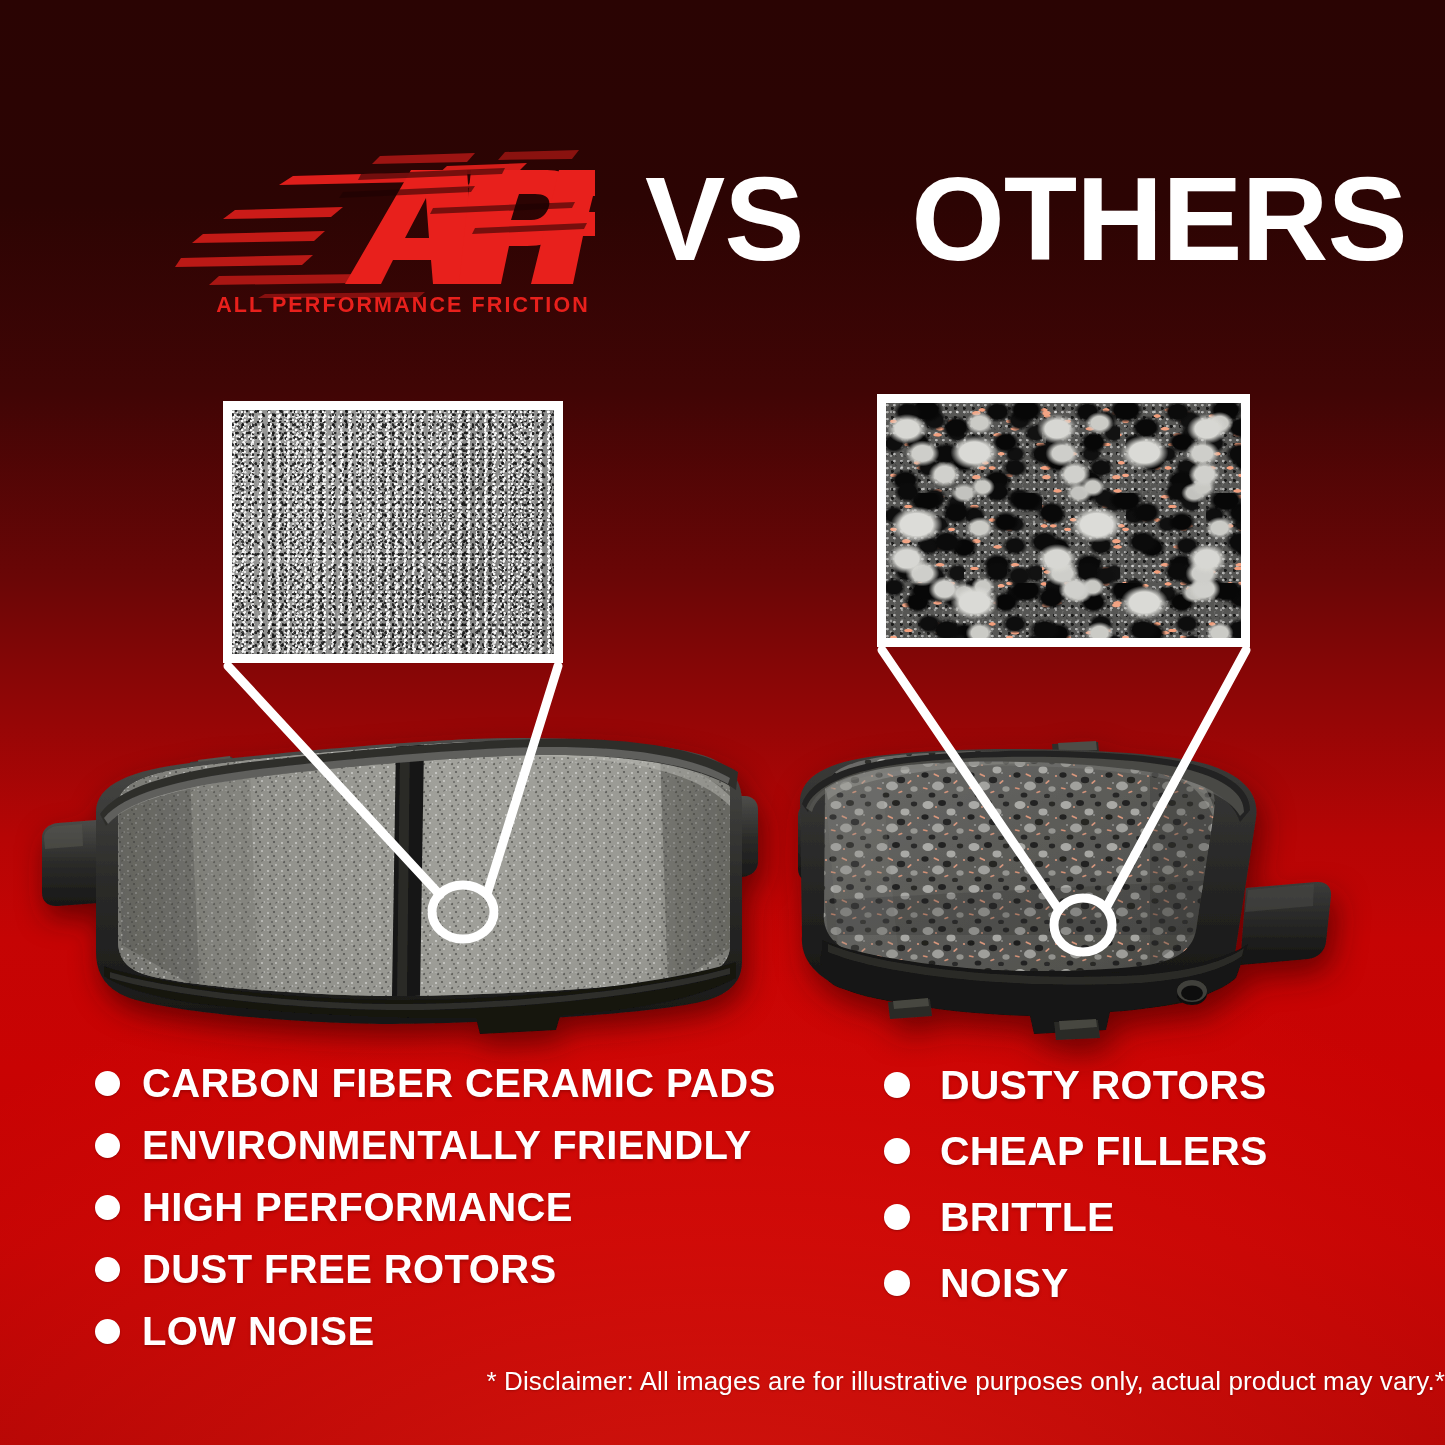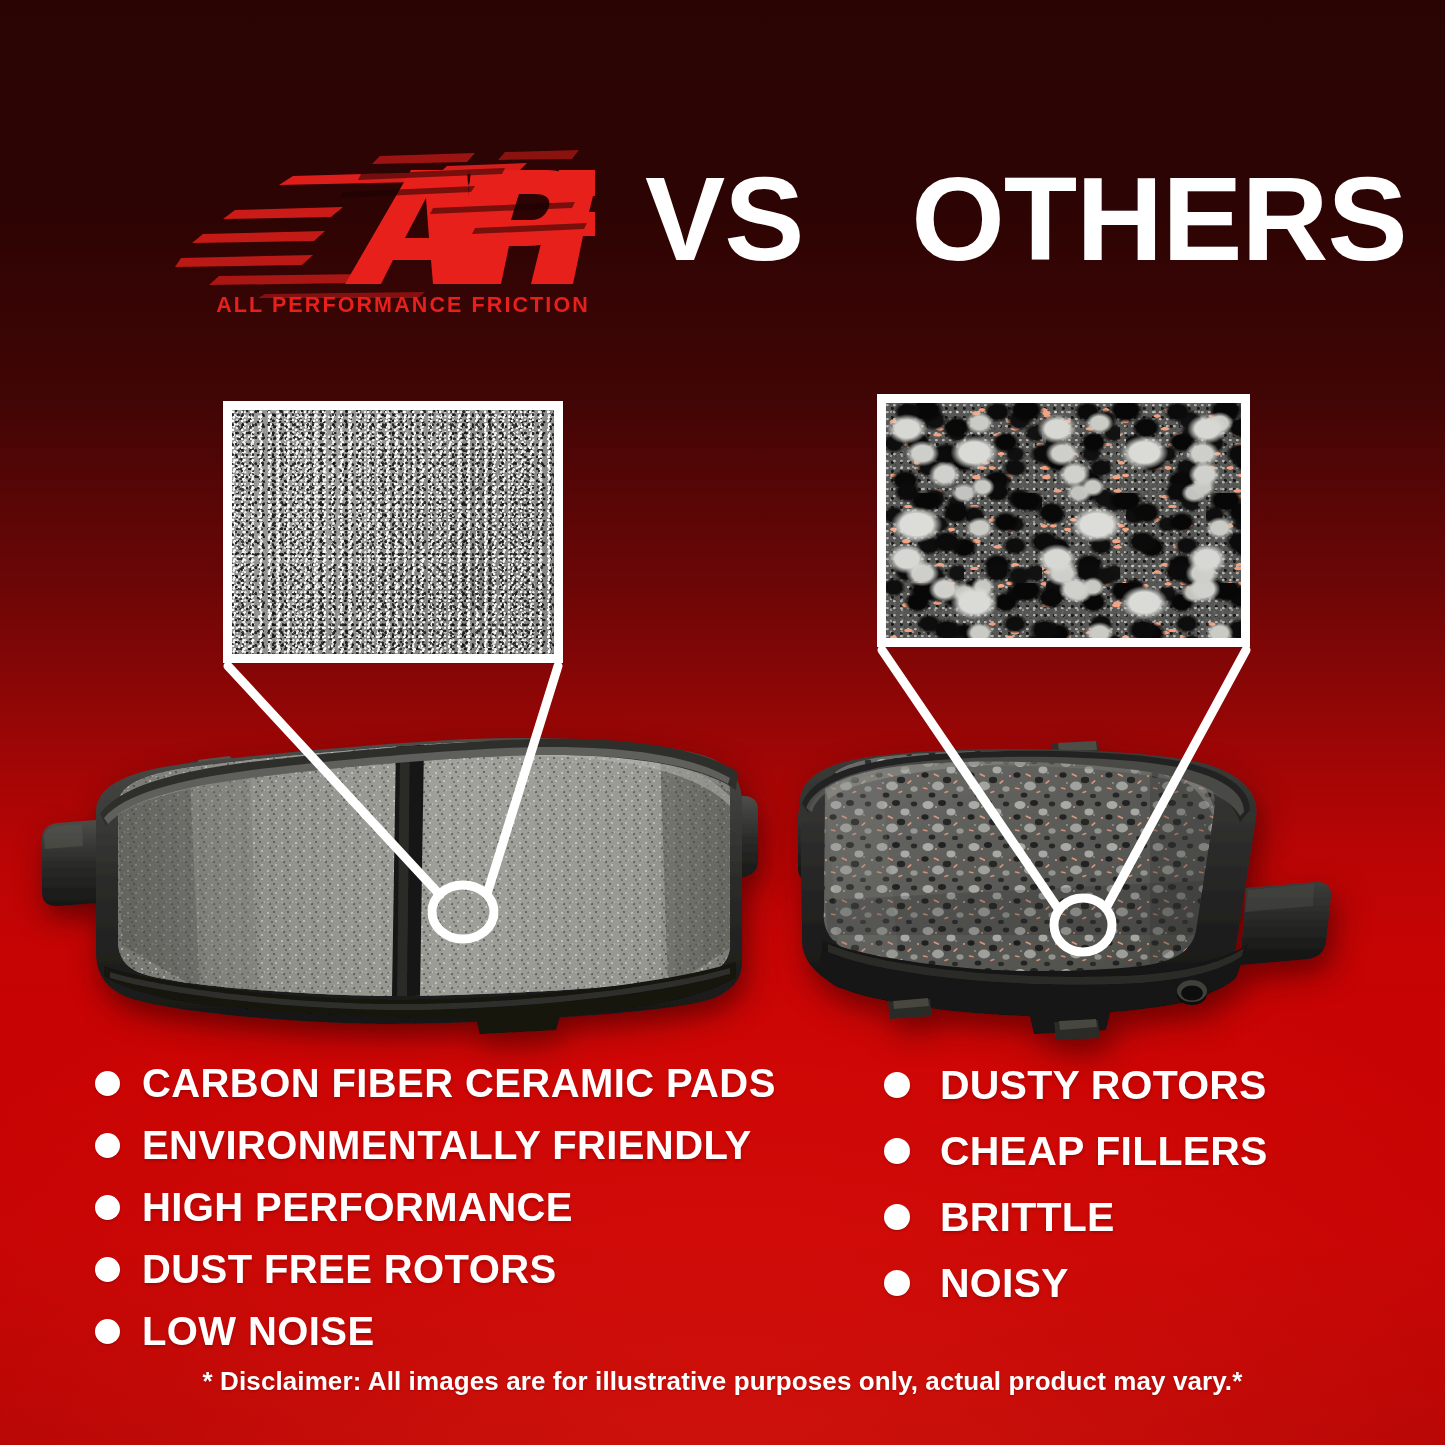--- a/index.html
+++ b/index.html
@@ -159,22 +159,22 @@
   #col-right .dot{width:26px;height:26px;margin-right:30px;}
   .b-txt{
     color:#fff;font-weight:bold;white-space:nowrap;
     font-size:40px;line-height:42px;letter-spacing:.4px;
     text-shadow:0 2px 3px rgba(90,0,0,.35);
   }
   #col-right .b-txt{font-size:41px;letter-spacing:.2px;}
 
   
   #disclaimer{
-    position:absolute;left:0;top:1366px;width:1445px;text-align:center;
-    color:#fff;font-size:26px;font-weight:bold;letter-spacing:.1px;
+    position:absolute;left:0;top:1366px;width:1445px;text-align:right;
+    color:#fff;font-size:26px;font-weight:normal;letter-spacing:.1px;
     text-shadow:0 1px 2px rgba(90,0,0,.35);
   }
 </style>
 </head>
 <body>
 
 <div id="stage">
 
   <div id="header">
 

